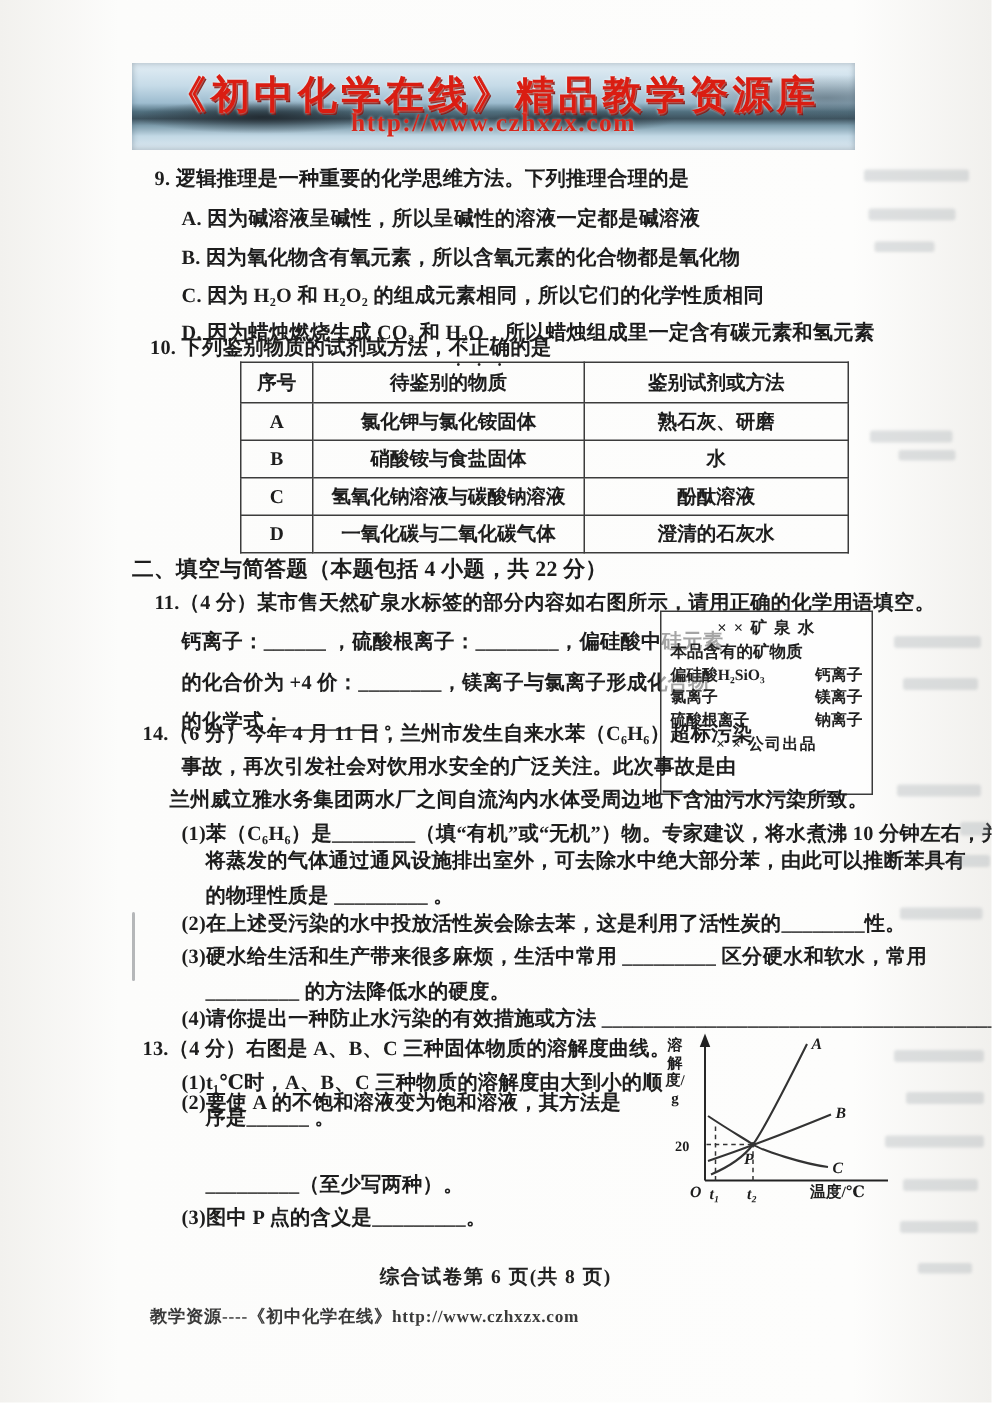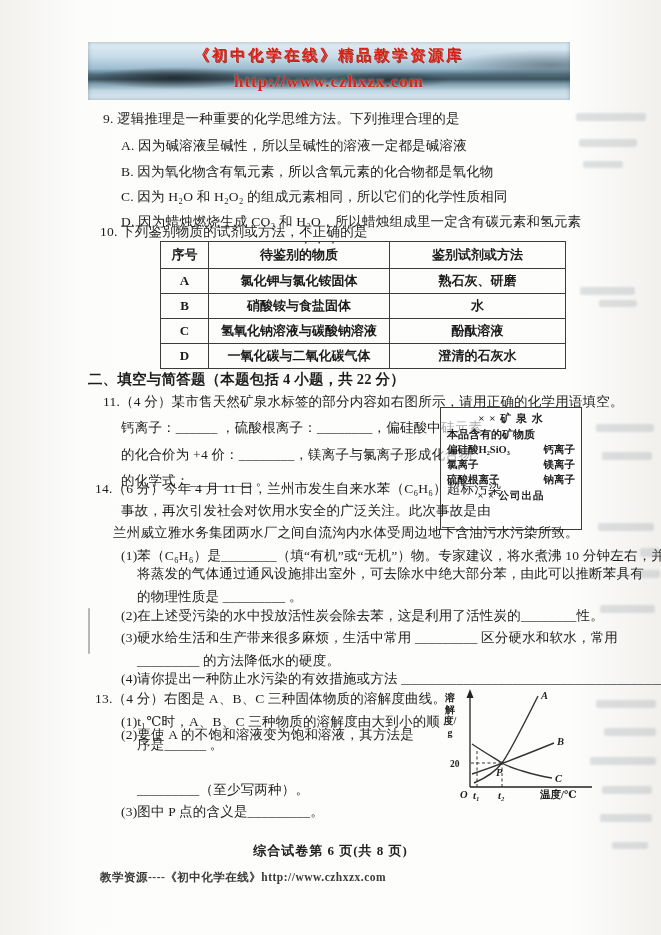--- a/index.html
+++ b/index.html
@@ -17,32 +17,32 @@
   }
   .banner::before{content:"";position:absolute;inset:0;
     background:
       radial-gradient(ellipse 120px 16px at 18% 62%, rgba(25,30,35,.75), rgba(25,30,35,0) 70%),
       radial-gradient(ellipse 90px 12px at 62% 66%, rgba(30,35,40,.65), rgba(30,35,40,0) 70%),
       radial-gradient(ellipse 140px 22px at 96% 40%, rgba(70,85,95,.55), rgba(70,85,95,0) 70%),
       radial-gradient(ellipse 70px 10px at 40% 70%, rgba(35,40,45,.5), rgba(35,40,45,0) 70%);
   }
   .banner-title{
     position:absolute;left:0;right:0;top:4px;text-align:center;
-    font-size:15px;font-weight:bold;letter-spacing:3px;color:#da1d12;
+    font-size:26px;font-weight:bold;letter-spacing:3px;color:#da1d12;
     text-shadow:0 0 2px rgba(255,255,255,.85),1px 1px 0 #7e0d08;
   }
   .banner-url{
     position:absolute;left:0;right:0;top:30px;text-align:center;
     font-size:17px;font-weight:bold;letter-spacing:1px;color:#d8261b;
     text-shadow:0 0 2px rgba(255,255,255,.6);
   }
   
   .line{
     position:absolute;white-space:nowrap;
-    font-size:13.5px;font-weight:400;letter-spacing:.2px;color:#1d1d1d;
+    font-size:13.5px;font-weight:700;letter-spacing:.2px;color:#1d1d1d;
   }
   .sec{font-size:14.5px;font-weight:700;}
   .emph{
     -webkit-text-emphasis:filled dot;-webkit-text-emphasis-position:under;
     text-emphasis:filled dot;text-emphasis-position:under right;
   }
   
   .qtable{
     position:absolute;left:160px;top:241px;border-collapse:collapse;
     font-size:13px;font-weight:600;text-align:center;color:#1d1d1d;

